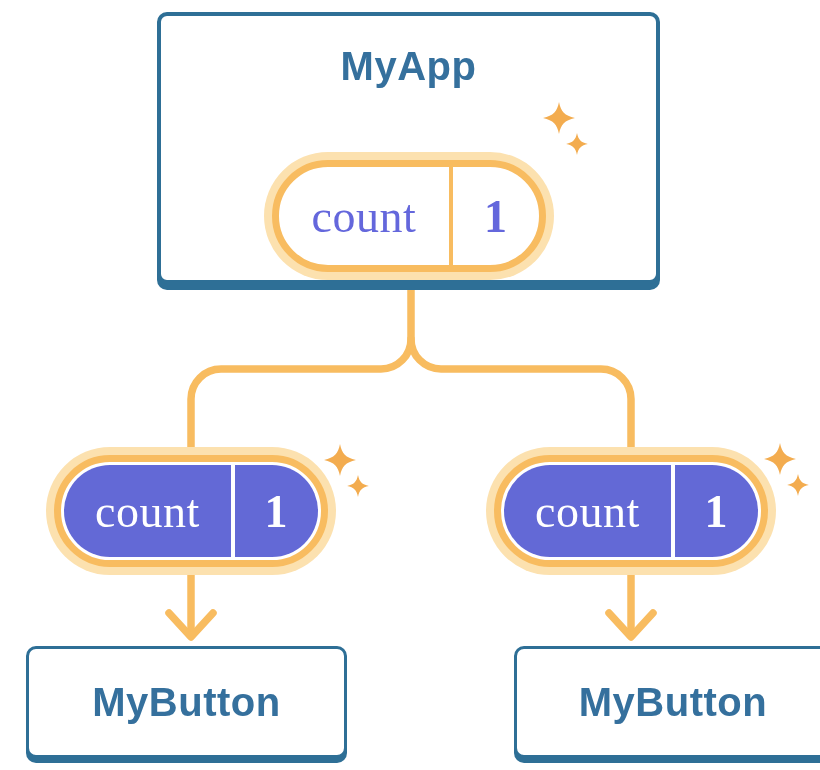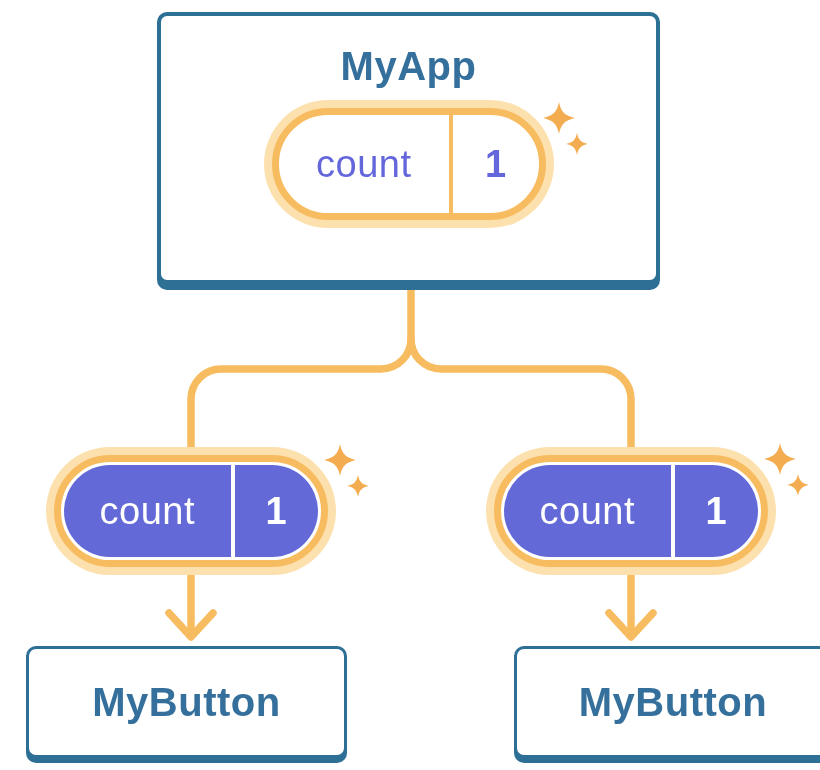--- a/index.html
+++ b/index.html
@@ -37,20 +37,21 @@
   .card{
     position:absolute;
     background:var(--card-bg);
     border:4px solid var(--card-border);
     border-radius:10px;
     box-shadow:0 6px 0 var(--card-border);
     z-index:2;
     display:flex;
     flex-direction:column;
     align-items:center;
+    justify-content:space-between;
   }
   .card-root{
     left:157px;top:12px;width:503px;height:272px;
     padding-top:26px;
   }
   .card-title{
     font-size:40px;
     font-weight:700;
     letter-spacing:0.5px;
     color:var(--card-text);
@@ -81,22 +82,23 @@
     width:100%;height:100%;
     background:#fff;
     border:7px solid var(--orange-main);
     border-radius:999px;
     display:flex;
     align-items:stretch;
     overflow:hidden;
   }
   .pill-cell{
     display:flex;align-items:center;justify-content:center;
-    font-size:38px;
+    font-size:46px;
     letter-spacing:0.5px;
+    font-family:Liberation Serif, serif;
   }
   
   .pill-light .pill-cell{color:var(--purple-text);}
   .pill-light .pill-cell-name{flex:2;}
   .pill-light .pill-cell-value{flex:1;border-left:4px solid var(--orange-main);font-weight:700;}
   
   .pill-solid .pill-inner{padding:3px;gap:4px;}
   .pill-solid .pill-cell{background:var(--purple-fill);color:#fff;}
   .pill-solid .pill-cell-name{flex:2;border-radius:999px 0 0 999px;}
   .pill-solid .pill-cell-value{flex:1;border-radius:0 999px 999px 0;font-weight:700;}

